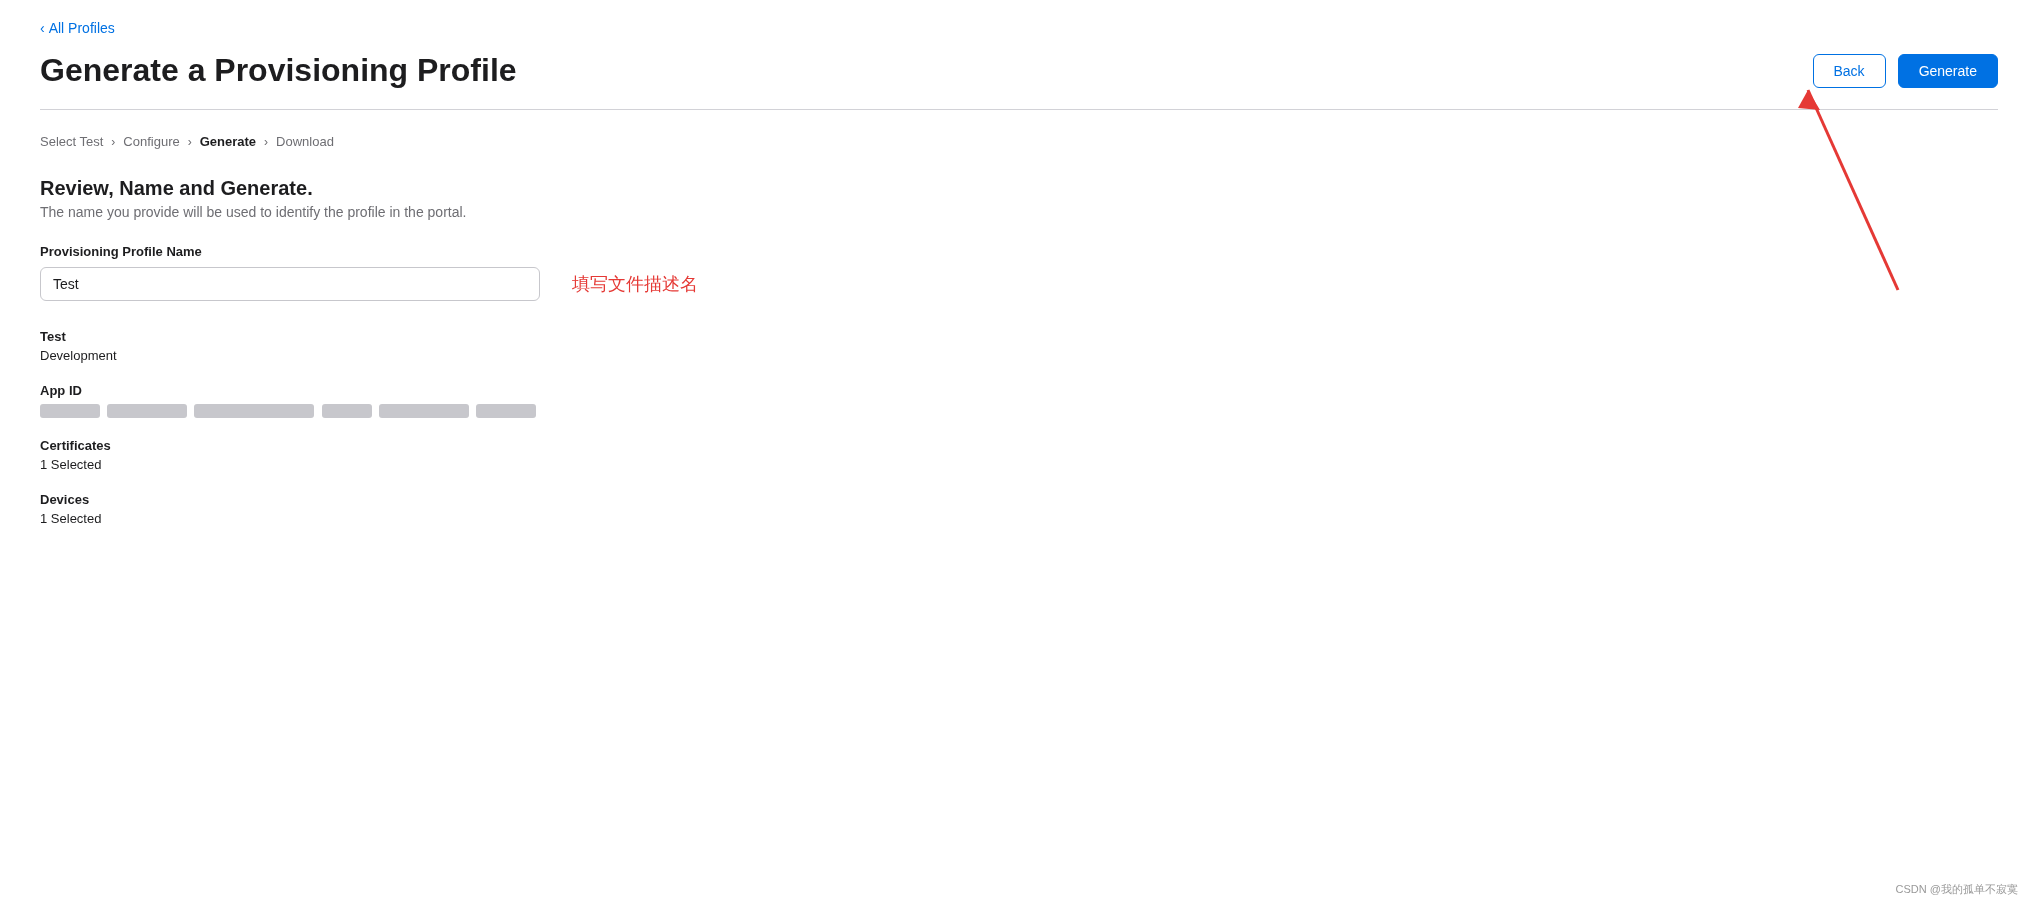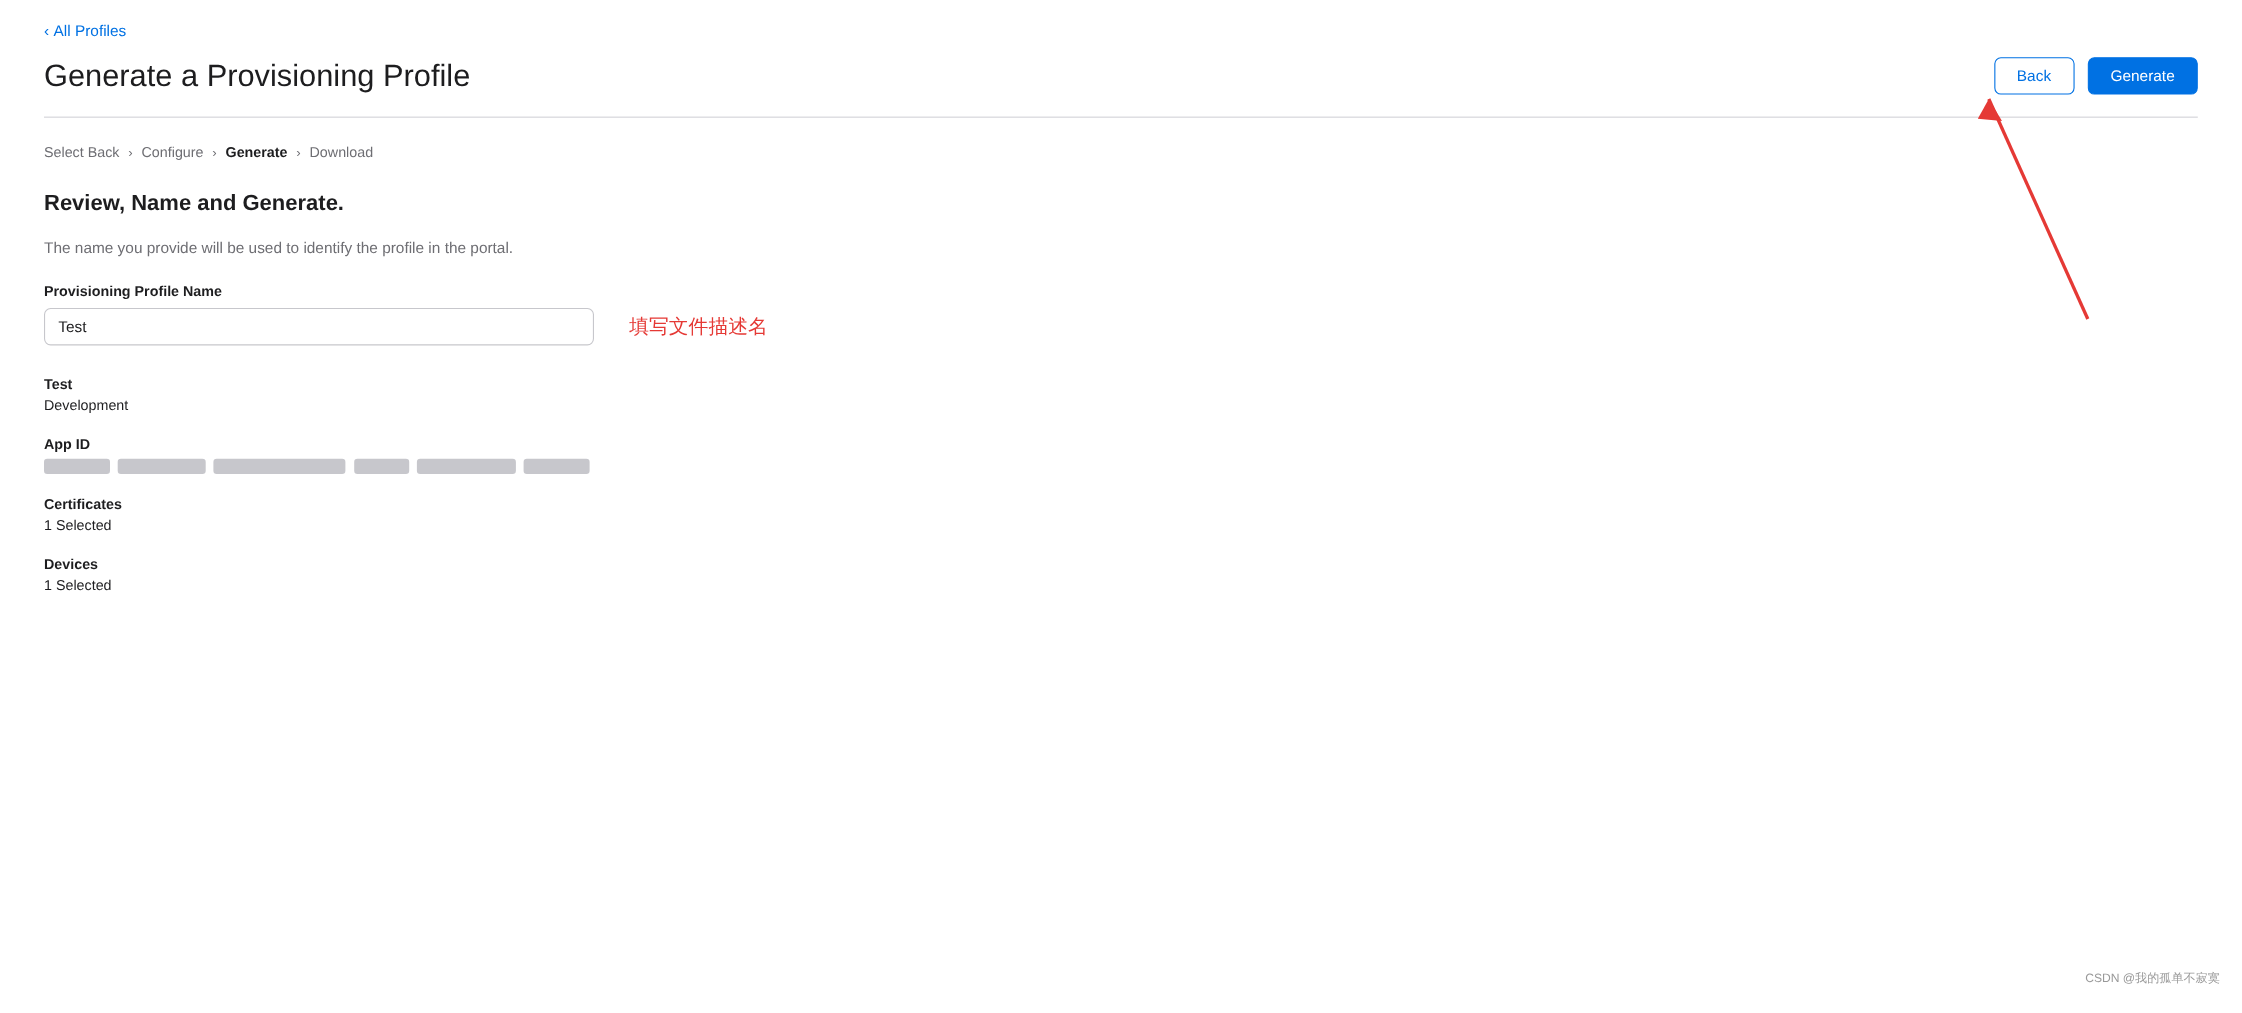--- a/index.html
+++ b/index.html
@@ -37,22 +37,22 @@
     .header-row {
       display: flex;
       justify-content: space-between;
       align-items: center;
       padding-bottom: 20px;
       border-bottom: 1px solid #d2d2d7;
       margin-bottom: 24px;
     }
 
     .page-title {
-      font-size: 28px;
-      font-weight: 400;
+      font-size: 32px;
+      font-weight: 700;
       color: #1d1d1f;
     }
 
     .header-buttons {
       display: flex;
       gap: 12px;
     }
 
     .btn-back {
       padding: 8px 20px;
@@ -96,21 +96,21 @@
 
     .breadcrumb-separator {
       color: #6e6e73;
       font-size: 12px;
     }
 
     .section-title {
       font-size: 20px;
       font-weight: 700;
       color: #1d1d1f;
-      margin-bottom: 20px;
+      margin-bottom: 4px;
     }
 
     .section-desc {
       font-size: 14px;
       color: #6e6e73;
       margin-bottom: 24px;
     }
 
     .form-label {
       font-size: 13px;
@@ -197,21 +197,21 @@
   <div class="header-row">
     <h1 class="page-title">Generate a Provisioning Profile</h1>
     <div class="header-buttons">
       <button class="btn-back">Back</button>
       <button class="btn-generate">Generate</button>
     </div>
   </div>
 
   
   <div class="breadcrumb">
-    <span class="breadcrumb-item">Select Back</span>
+    <span class="breadcrumb-item">Select Test</span>
     <span class="breadcrumb-separator">›</span>
     <span class="breadcrumb-item">Configure</span>
     <span class="breadcrumb-separator">›</span>
     <span class="breadcrumb-item active">Generate</span>
     <span class="breadcrumb-separator">›</span>
     <span class="breadcrumb-item">Download</span>
   </div>
 
   
   <h2 class="section-title">Review, Name and Generate.</h2>

